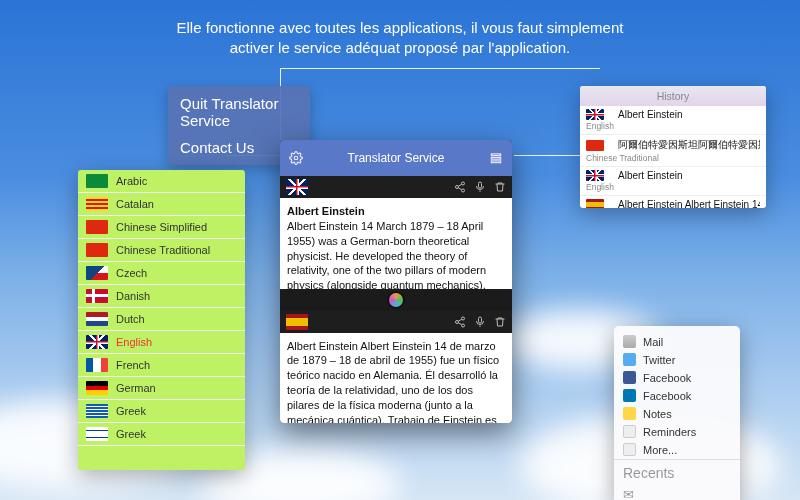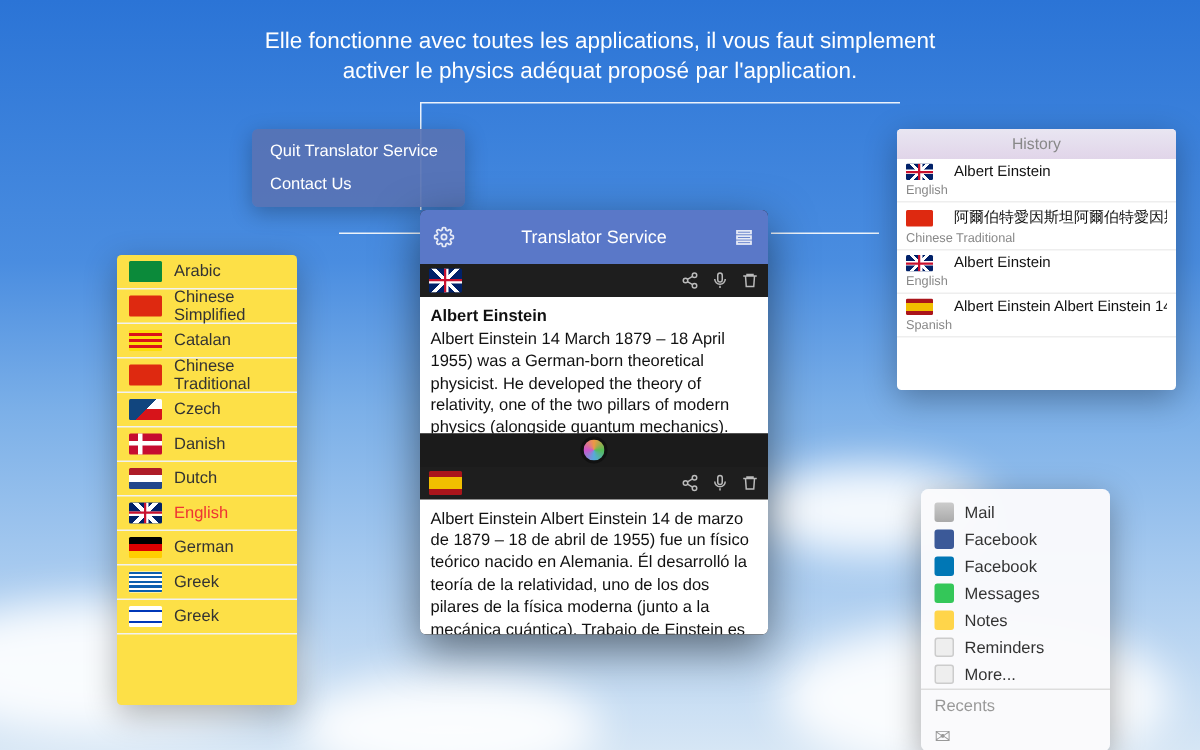--- a/index.html
+++ b/index.html
@@ -9,23 +9,23 @@
 .cloud.c2{width:200px;height:70px;left:200px;bottom:-20px}
 .cloud.c3{width:260px;height:100px;right:20px;bottom:-15px}
 .cloud.c4{width:160px;height:60px;right:140px;bottom:130px}
 .caption{position:absolute;top:18px;left:0;right:0;text-align:center;color:#fff;font-size:15px;line-height:1.35;font-weight:400}
 .callout{position:absolute;border:1px solid rgba(255,255,255,.9);pointer-events:none}
 .callout.a{left:280px;top:68px;width:320px;height:72px;border-bottom:none;border-right:none}
 .callout.b{left:226px;top:155px;width:58px;height:0;border:none;border-top:1px solid rgba(255,255,255,.9)}
 .callout.c{right:214px;top:155px;width:72px;height:0;border:none;border-top:1px solid rgba(255,255,255,.9)}
 
 .menu{position:absolute;left:168px;top:86px;width:142px;background:rgba(88,115,180,.92);border-radius:4px;padding:4px 0;box-shadow:0 4px 14px rgba(0,0,0,.25)}
-.menu .mi{color:#fff;font-size:11px;padding:5px 12px;cursor:pointer}
-
-.langpanel{position:absolute;left:78px;top:170px;width:120px;height:300px;background:#fde047;border-radius:3px;box-shadow:0 6px 22px rgba(0,0,0,.3);overflow-y:auto}
+.menu .mi{color:#fff;font-size:15px;padding:5px 12px;cursor:pointer}
+
+.langpanel{position:absolute;left:78px;top:170px;width:167px;height:300px;background:#bef264;border-radius:3px;box-shadow:0 6px 22px rgba(0,0,0,.3);overflow-y:auto}
 .lrow{display:flex;align-items:center;height:23px;padding:0 8px;cursor:pointer;font-size:11px;color:#333;border-bottom:1px solid #f1f1f1}
 .lrow.sel{color:#e33}
 .flag{width:22px;height:14px;margin-right:8px;border-radius:1px;flex:0 0 22px;display:inline-block}
 
 .f-sa{background:linear-gradient(#0b8a3a,#0b8a3a)} 
 .f-cat{background:repeating-linear-gradient(#fcdd09,#fcdd09 2px,#da121a 2px,#da121a 4px)}
 .f-cn{background:#de2910}
 .f-cz{background:linear-gradient(135deg,#11457e 50%,transparent 50%),linear-gradient(#fff 50%,#d7141a 50%)}
 .f-dk{background:#c60c30;position:relative}.f-dk::before{content:"";position:absolute;background:#fff;left:6px;top:0;width:3px;height:100%}.f-dk::after{content:"";position:absolute;background:#fff;left:0;top:5px;height:3px;width:100%}
 .f-nl{background:linear-gradient(#ae1c28 33%,#fff 33% 66%,#21468b 66%)}
@@ -42,32 +42,32 @@
 .tbar .tico{width:16px;height:16px;opacity:.85;display:flex;align-items:center;justify-content:center}
 .pane{display:flex;flex-direction:column;flex:1;min-height:0}
 .langbar{height:22px;background:#1e1e1e;display:flex;align-items:center;justify-content:space-between;padding:0 6px}
 .langbar .flag{width:28px;height:16px}
 .langicons{display:flex;gap:8px;color:#aaa;font-size:12px}
 .langicons span{cursor:pointer}
 .textarea{flex:1;background:#fff;font-size:11px;line-height:1.35;color:#111;padding:6px 7px;overflow:hidden}
 .divider{height:22px;background:#1b1b1b;display:flex;align-items:center;justify-content:center;position:relative}
 .globe{width:18px;height:18px;border-radius:50%;background:conic-gradient(#e94,#5b5,#5ad,#c5c,#e94);border:2px solid #111}
 
-.history{position:absolute;right:16px;top:86px;width:186px;height:174px;background:#fff;border-radius:3px;box-shadow:0 6px 22px rgba(0,0,0,.3);overflow:hidden}
+.history{position:absolute;right:34px;top:86px;width:186px;height:122px;background:#fff;border-radius:3px;box-shadow:0 6px 22px rgba(0,0,0,.3);overflow:hidden}
 .history .hhdr{height:20px;background:linear-gradient(#e9e6f2,#e1d5e9);text-align:center;font-size:10.5px;color:#888;line-height:20px}
 .hitem{padding:3px 6px;border-bottom:1px solid #eee}
 .hitem .line1{display:flex;align-items:center;gap:6px;font-size:10px;color:#111;white-space:nowrap;overflow:hidden;text-overflow:ellipsis}
 .hitem .line1 .flag{width:18px;height:11px;flex:0 0 18px}
 .hitem .line2{font-size:8.5px;color:#888;margin-top:1px}
 
 .share{position:absolute;right:60px;top:326px;width:126px;background:rgba(250,250,252,.97);border-radius:5px;box-shadow:0 6px 22px rgba(0,0,0,.35);padding:4px 0;font-size:11px;color:#333}
 .share .si{display:flex;align-items:flex-end;gap:7px;height:18px;padding:0 9px;cursor:pointer}
 .share .ic{width:13px;height:13px;border-radius:2px;display:inline-block}
 .share hr{border:none;border-top:1px solid #ddd;margin:3px 0}
-.share .label{font-size:11px;color:#999;padding:2px 9px}
+.share .label{font-size:14px;color:#999;padding:2px 9px}
 .share .env{color:#999;font-size:13px;line-height:1}
 .ic-mail{background:linear-gradient(#ccc,#aaa)}
 .ic-tw{background:#55acee}
 .ic-fb{background:#3b5998}
 .ic-li{background:#0077b5}
 .ic-msg{background:#34c759}
 .ic-nt{background:#ffd54a}
 .ic-rm{background:#eee;border:1px solid #ccc}
 .ic-more{background:#eee;border:1px solid #ccc}
 
@@ -76,64 +76,68 @@
 </head>
 <body>
 
 <div class="cloud c1"></div>
 <div class="cloud c2"></div>
 <div class="cloud c3"></div>
 <div class="cloud c4"></div>
 
 <div class="caption">
   <div>Elle fonctionne avec toutes les applications, il vous faut simplement</div>
-  <div>activer le physics adéquat proposé par l'application.</div>
+  <div>activer le service adéquat proposé par l'application.</div>
 </div>
 
 <div class="callout a"></div>
 <div class="callout b"></div>
 <div class="callout c"></div>
 
 <div class="menu" id="ctx-menu">
     <div class="mi">Quit Translator Service</div>
     <div class="mi">Contact Us</div>
   </div>
 
 <div class="langpanel" id="langpanel">
     <div class="lrow">
       <span class="flag f-sa"></span>
       <span>Arabic</span>
     </div>
     <div class="lrow">
+      <span class="flag f-cat"></span>
+      <span>Catalan</span>
+    </div>
+    <div class="lrow">
       <span class="flag f-cn"></span>
       <span>Chinese Simplified</span>
-    </div>
-    <div class="lrow">
-      <span class="flag f-cat"></span>
-      <span>Catalan</span>
     </div>
     <div class="lrow">
       <span class="flag f-cn"></span>
       <span>Chinese Traditional</span>
     </div>
     <div class="lrow">
       <span class="flag f-cz"></span>
       <span>Czech</span>
     </div>
     <div class="lrow">
       <span class="flag f-dk"></span>
       <span>Danish</span>
     </div>
     <div class="lrow">
       <span class="flag f-nl"></span>
       <span>Dutch</span>
     </div>
     <div class="lrow sel">
       <span class="flag f-gb"></span>
       <span>English</span>
+    </div>
+    <div class="lrow">
+      <span class="flag f-fr"></span>
+      <span>French</span>
     </div>
     <div class="lrow">
       <span class="flag f-de"></span>
       <span>German</span>
     </div>
     <div class="lrow">
       <span class="flag f-gr"></span>
       <span>Greek</span>
     </div>
     <div class="lrow">
@@ -254,32 +258,32 @@
       </div>
     </div>
 </div>
 
 <div class="share" id="share-menu">
     <div class="si">
       <span class="ic ic-mail"></span>
       <span>Mail</span>
     </div>
     <div class="si">
+      <span class="ic ic-tw"></span>
+      <span>Twitter</span>
+    </div>
+    <div class="si">
       <span class="ic ic-fb"></span>
       <span>Facebook</span>
     </div>
     <div class="si">
       <span class="ic ic-li"></span>
       <span>Facebook</span>
     </div>
     <div class="si">
-      <span class="ic ic-msg"></span>
-      <span>Messages</span>
-    </div>
-    <div class="si">
       <span class="ic ic-nt"></span>
       <span>Notes</span>
     </div>
     <div class="si">
       <span class="ic ic-rm"></span>
       <span>Reminders</span>
     </div>
     <div class="si">
       <span class="ic ic-more"></span>
       <span>More...</span>

